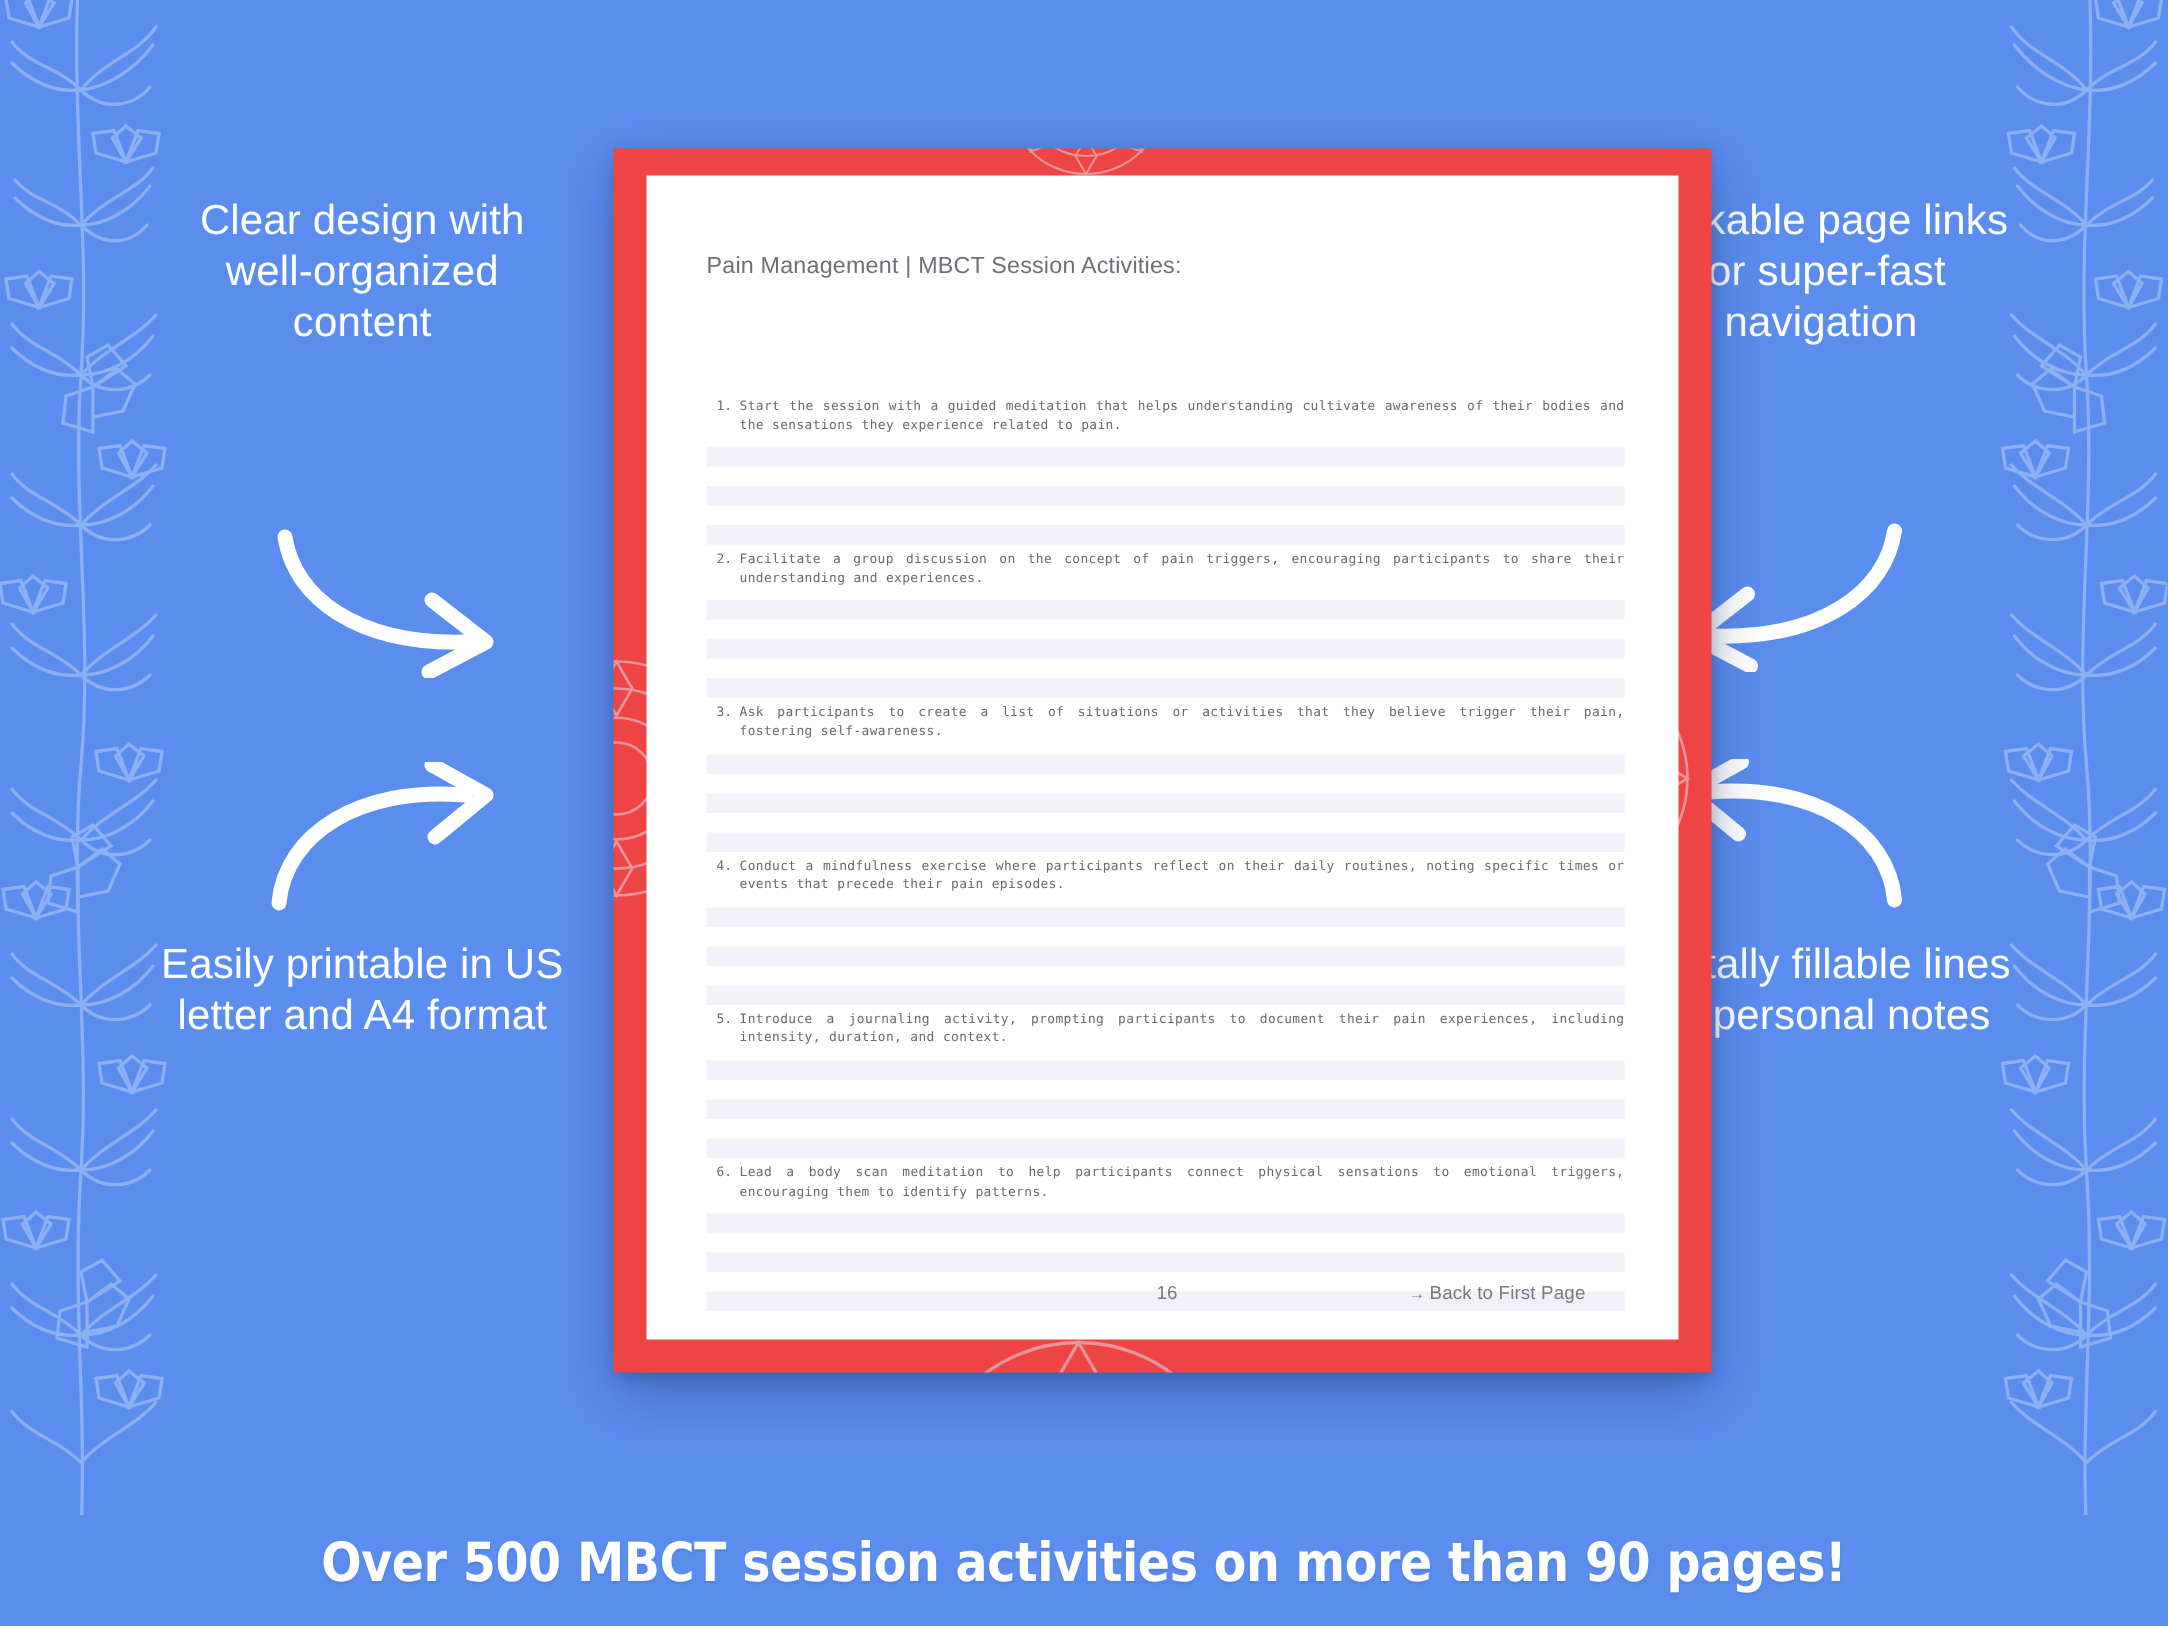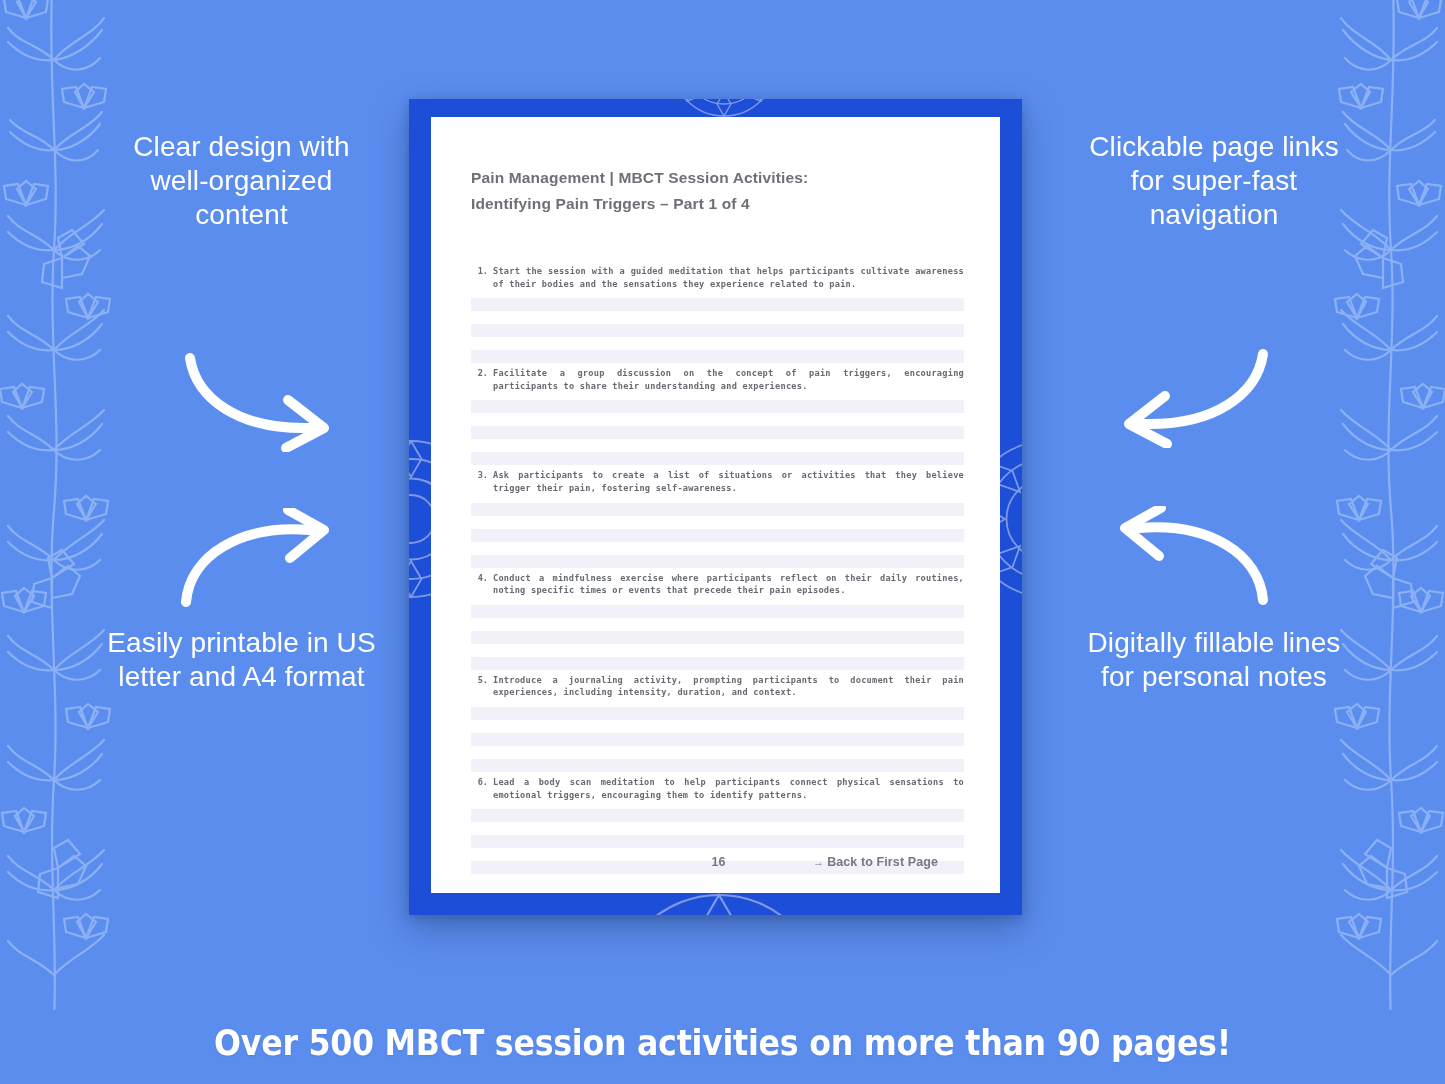--- a/index.html
+++ b/index.html
@@ -50,27 +50,26 @@
   .arrow-tl { left: 178px;  top: 352px; }
   .arrow-bl { left: 176px;  top: 508px; }
   .arrow-tr { left: 1100px; top: 348px; }
   .arrow-br { left: 1098px; top: 506px; }
 
   
   .doc-shadow {
     position: absolute;
     left: 409px;
     top: 99px;
-    width: 613px;
+    width: 732px;
     height: 816px;
-    background: #1d4ed8;
+    background: #ef4444;
     box-shadow: 0 14px 34px rgba(22, 45, 95, .36),
                 0 3px 10px rgba(22, 45, 95, .25);
     overflow: hidden;
-    font-weight: bold;
   }
   
   .mandala {
     position: absolute;
     opacity: .50;
     pointer-events: none;
   }
   .mandala-top    { left: 255px;  top: -95px; }
   .mandala-mid    { left: -88px;  top: 330px; }
   .mandala-mid2   { left: 548px;  top: 330px; }
@@ -382,29 +381,28 @@
       <path d="M23 97 l14 -5 l5 -14 l-14 5 z"></path>
         <path d="M97 97 l-14 -5 l-5 -14 l14 5 z"></path>
     </g>
   </svg>
 
   <div class="doc-inner">
     <div class="doc-body">
 
       <div class="doc-title">
         <div>Pain Management | MBCT Session Activities:</div>
-        <div>Identifying Pain Triggers  – Part 1 of 4</div>
       </div>
 
 
       <div class="items" id="items-container">
           <div class="item" style="margin-bottom: 4px;">
             <div class="item-text">
               <span class="item-num">1.</span>
-              <span class="item-copy">Start the session with a guided meditation that helps participants cultivate awareness of their bodies and the sensations they experience related to pain.</span>
+              <span class="item-copy">Start the session with a guided meditation that helps understanding cultivate awareness of their bodies and the sensations they experience related to pain.</span>
             </div>
             <div class="lines">
               <div class="line"></div>
               <div class="line"></div>
               <div class="line"></div>
             </div>
           </div>
           <div class="item" style="margin-bottom: 4px;">
             <div class="item-text">
               <span class="item-num">2.</span>

